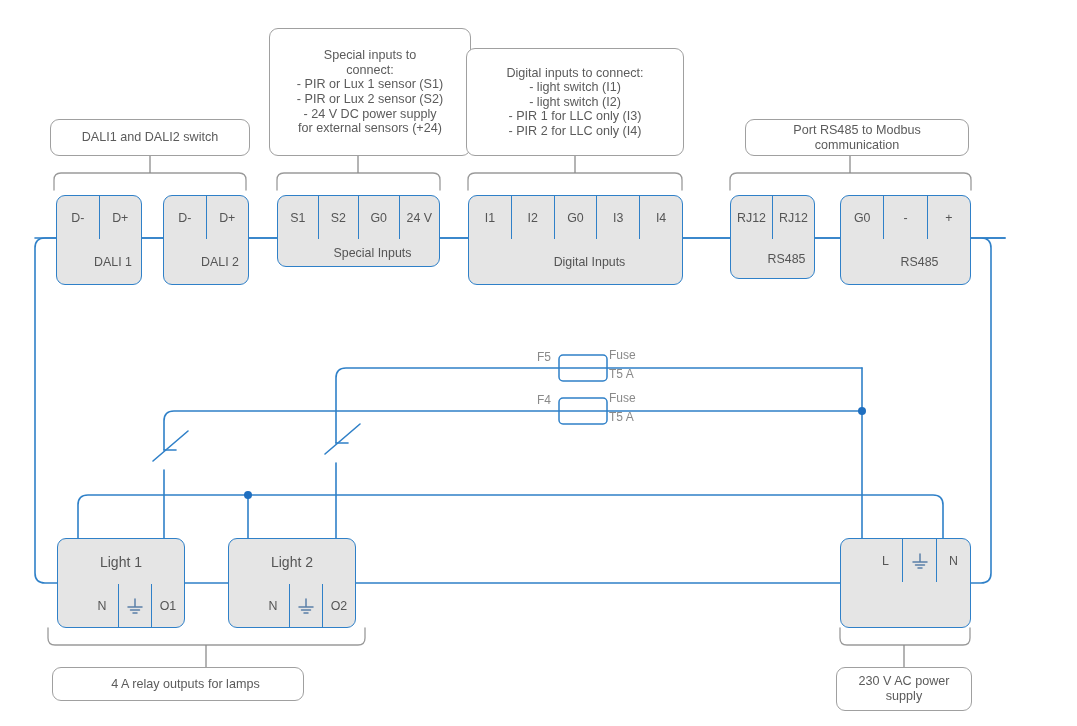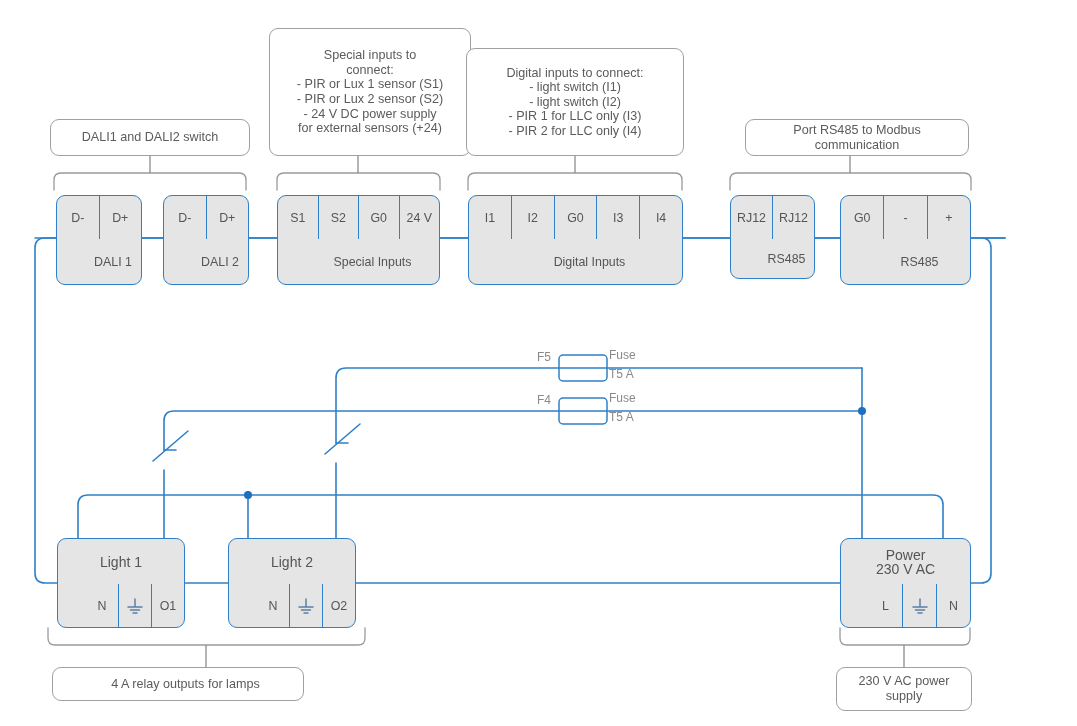--- a/index.html
+++ b/index.html
@@ -119,21 +119,21 @@
   </div>
 
   <div class="tblock" style="left:163px;top:195px;width:86px;height:90px;">
     <div class="trow-top">
       <div class="pin">D-</div>
       <div class="pin">D+</div>
     </div>
     <div class="trow-bot">DALI 2</div>
   </div>
 
-  <div class="tblock" style="left:277px;top:195px;width:163px;height:90px;">
+  <div class="tblock" style="left:277px;top:195px;width:163px;height:72px;">
     <div class="trow-top">
       <div class="pin">S1</div>
       <div class="pin">S2</div>
       <div class="pin">G0</div>
       <div class="pin">24 V</div>
     </div>
     <div class="trow-bot">Special Inputs</div>
   </div>
 
   <div class="tblock" style="left:468px;top:195px;width:215px;height:90px;">
@@ -188,22 +188,20 @@
           <svg width="22" height="20" viewBox="0 0 22 20">
             <path class="gnd" d="M11 3 L11 11 M4 11 L18 11 M6.5 14 L15.5 14 M9 17 L13 17"></path>
           </svg>
         </span>
       </div>
       <div class="pin">O2</div>
     </div>
   </div>
 
   <div class="tblock inv" style="left:840px;top:538px;width:131px;height:90px;">
-    <div class="trow-top">Power
-230 V AC</div>
     <div class="trow-bot">
       <div class="pin">L</div>
       <div class="pin">
         <span class="gndbox">
           <svg width="22" height="20" viewBox="0 0 22 20">
             <path class="gnd" d="M11 3 L11 11 M4 11 L18 11 M6.5 14 L15.5 14 M9 17 L13 17"></path>
           </svg>
         </span>
       </div>
       <div class="pin">N</div>

